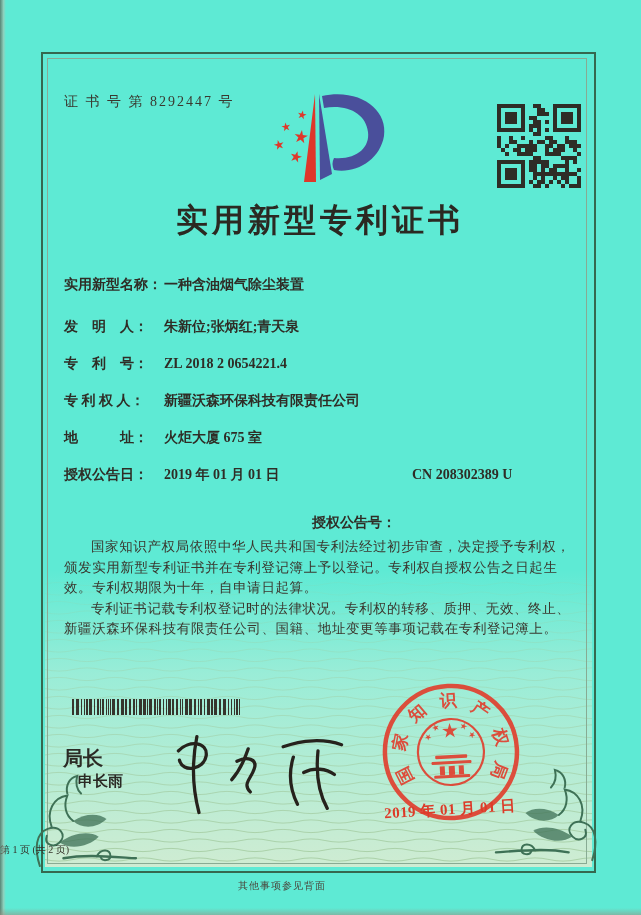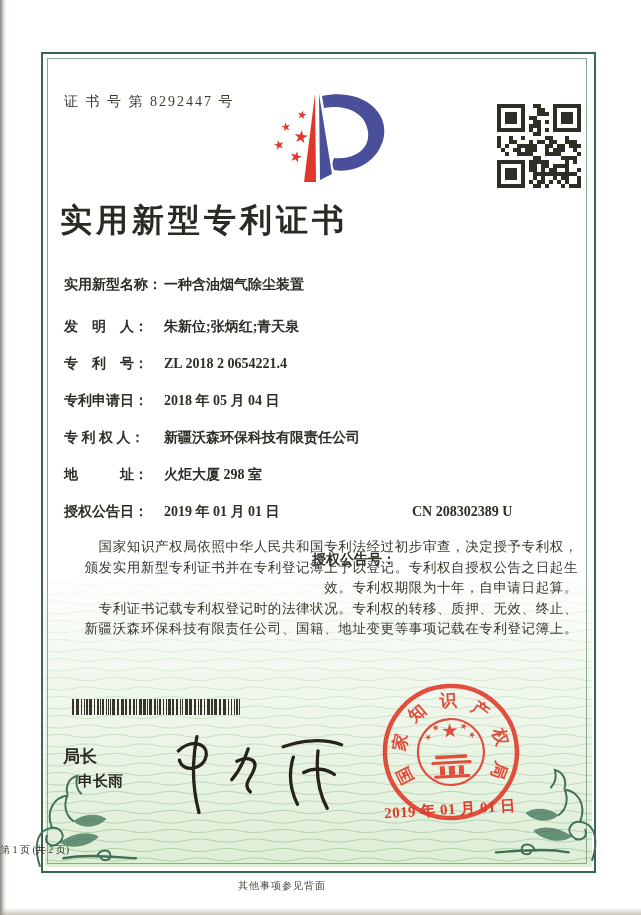--- a/index.html
+++ b/index.html
@@ -1,54 +1,54 @@
 <!DOCTYPE html>
 <html><head>
 <meta charset="utf-8">
 <style>
   html,body{margin:0;padding:0;}
   body{width:641px;height:915px;overflow:hidden;background:#e9e5d6;}
-  .sheet{position:relative;width:641px;height:915px;background:#ffffff;
+  .sheet{position:relative;width:641px;height:915px;background:#5eead4;
          font-family:"Liberation Serif","DejaVu Serif",serif;color:#2e2c26;}
   .abs{position:absolute;}
   
   .edge-left{left:0;top:0;bottom:0;width:6px;z-index:9;
     background:linear-gradient(90deg,rgba(84,100,86,.75),rgba(190,186,168,.5) 60%,rgba(190,186,168,0));}
   .edge-bottom{left:0;right:0;bottom:0;height:7px;z-index:9;
     background:linear-gradient(0deg,rgba(150,146,128,.55),rgba(150,146,128,0));}
   
   .border-outer{left:41px;top:52px;width:551px;height:817px;border:2.5px solid #35684f;z-index:1;}
   .border-inner{left:47px;top:58px;width:538px;height:804px;border:1px solid #88ab93;z-index:1;}
   
   .wash{left:45px;top:570px;width:547px;height:297px;z-index:0;overflow:hidden;
     background:linear-gradient(180deg,rgba(227,240,219,0) 0%,rgba(227,240,219,.45) 35%,rgba(219,236,210,.9) 100%);}
   .wash svg{display:block;}
   
   .cert-no{left:64px;top:93px;font-size:14px;letter-spacing:2px;color:#3a382f;}
   .logo{left:252px;top:84px;width:145px;height:112px;}
   .qr{left:497px;top:104px;width:84px;height:84px;}
-  .title{left:60px;top:199px;width:520px;font-size:32px;font-weight:bold;
+  .title{left:60px;top:199px;width:520px;text-align:center;font-size:32px;font-weight:bold;
          letter-spacing:4px;color:#2b2922;white-space:nowrap;}
   
   .fields{left:64px;top:274px;width:512px;font-size:14px;line-height:21px;color:#2f2d26;z-index:2;}
   .frow{display:flex;margin-bottom:16px;font-weight:bold;}
   .frow.first{margin-bottom:21px;}
   .flabel{width:100px;flex:none;white-space:nowrap;}
   .fvalue{flex:1;}
   .fvalue .line{display:block;}
   .fvalue-fixed{width:148px;flex:none;}
   .flabel2{width:100px;flex:none;white-space:nowrap;margin-top:48px;}
   
   .bodytext{left:64px;top:537px;width:514px;font-size:13.5px;line-height:20.5px;
-            letter-spacing:.6px;color:#3a372e;z-index:2;text-align:right;}
+            letter-spacing:.6px;color:#3a372e;z-index:2;}
   .bodytext p{margin:0;text-indent:2em;}
   
   .barcode{left:72px;top:699px;width:170px;height:16px;z-index:2;}
   
-  .sig-title{left:63px;top:745px;font-size:17px;font-weight:600;color:#2b2a25;z-index:3;
+  .sig-title{left:63px;top:745px;font-size:20px;font-weight:600;color:#2b2a25;z-index:3;
              font-family:"Liberation Sans","DejaVu Sans",sans-serif;}
   .sig-name{left:78px;top:772px;font-size:15px;font-weight:600;color:#2b2a25;z-index:3;
             font-family:"Liberation Sans","DejaVu Sans",sans-serif;}
   .sig-hand{left:162px;top:730px;width:195px;height:88px;z-index:3;}
   
   .seal{left:377px;top:679px;width:148px;height:148px;z-index:3;transform:rotate(-3deg);opacity:.93;}
   .seal-date{left:384px;top:800px;width:140px;font-size:15px;font-weight:bold;color:#dd3a28;
              letter-spacing:.5px;z-index:4;transform:rotate(-3.5deg);white-space:nowrap;}
   
   .orn-left{left:30px;top:772px;width:108px;height:98px;z-index:2;}
@@ -360,31 +360,27 @@
     </div>
     <div class="frow">
       <span class="flabel">发　明　人：</span>
       <span class="fvalue">朱新位;张炳红;青天泉</span>
     </div>
     <div class="frow">
       <span class="flabel">专　利　号：</span>
       <span class="fvalue">ZL 2018 2 0654221.4</span>
     </div>
     <div class="frow">
-      <span class="flabel">专利申请日：</span>
-      <span class="fvalue">2018 年 05 月 04 日</span>
-    </div>
-    <div class="frow">
       <span class="flabel">专 利 权 人：</span>
       <span class="fvalue">新疆沃森环保科技有限责任公司</span>
     </div>
     <div class="frow">
       <span class="flabel">地　　　址：</span>
       <span class="fvalue">
-          <span class="line">火炬大厦 298 室</span>
+          <span class="line">火炬大厦 675 室</span>
         </span>
     </div>
     <div class="frow">
       <span class="flabel">授权公告日：</span>
       <span class="fvalue-fixed">2019 年 01 月 01 日</span>
       <span class="flabel2">授权公告号：</span>
       <span class="fvalue">CN 208302389 U</span>
     </div>
   </div>
 

